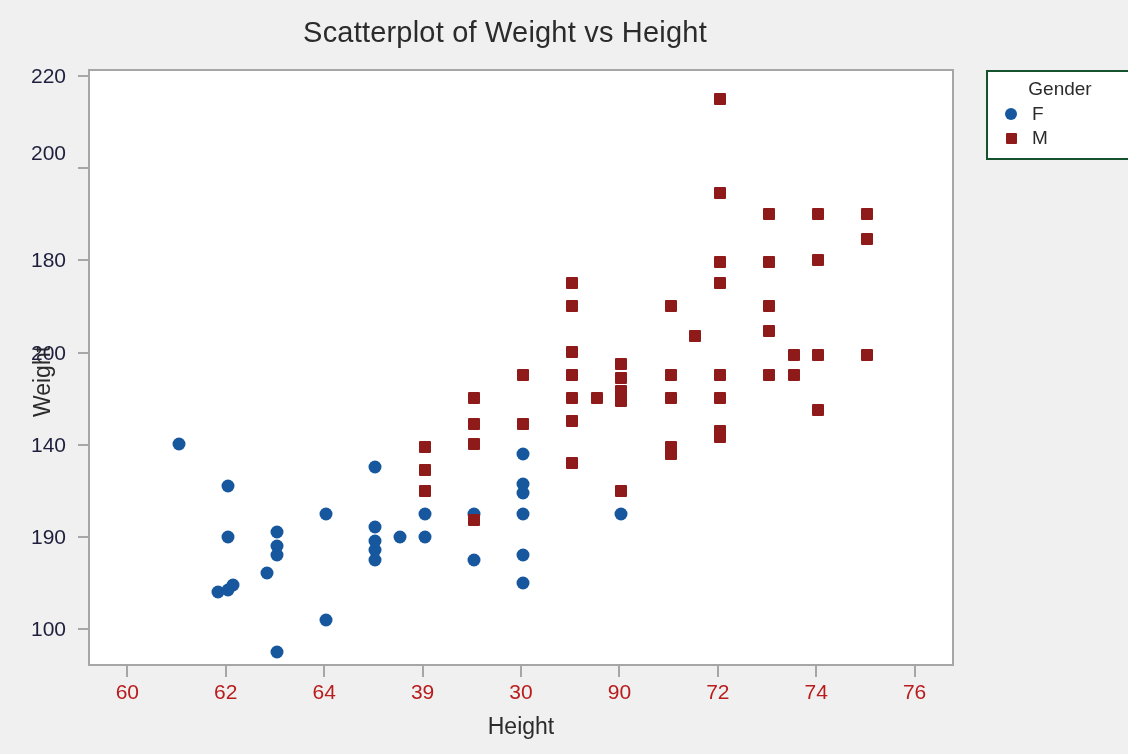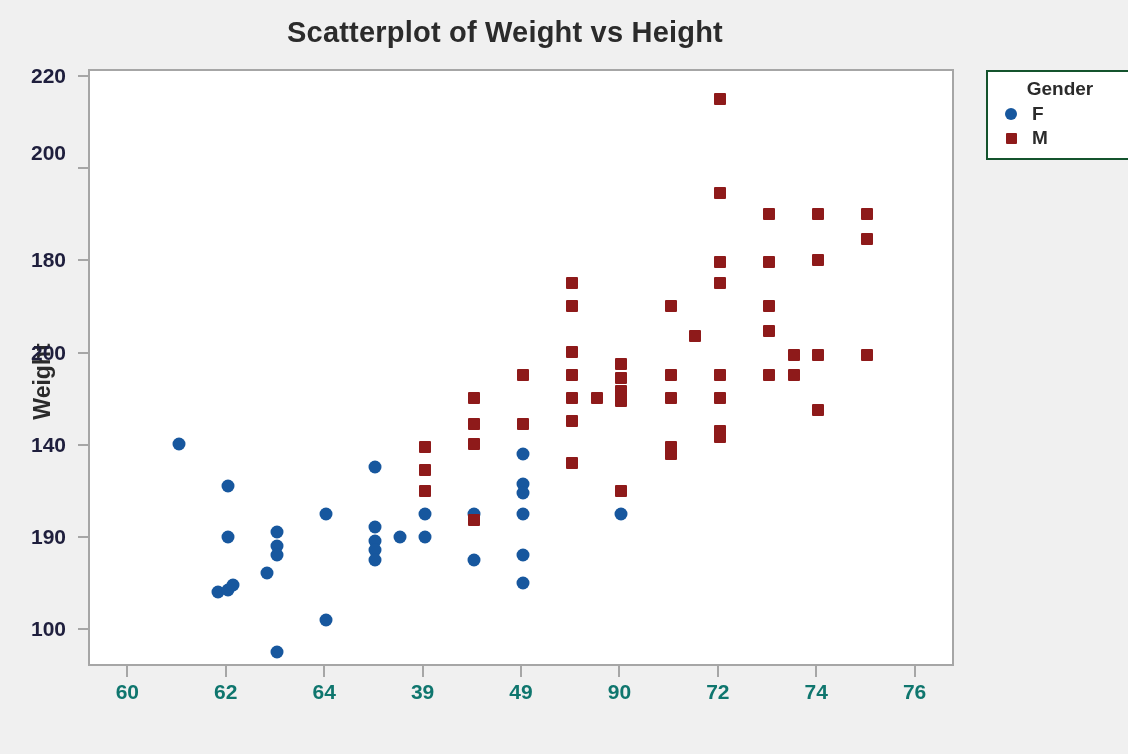--- a/index.html
+++ b/index.html
@@ -11,21 +11,20 @@
     width: 1128px;
     height: 754px;
     font-family: "Liberation Sans", sans-serif;
     overflow: hidden;
     position: relative;
   }
   #root {
     position: absolute;
     inset: 0;
     background: #f0f0f0;
-    font-weight: bold;
   }
   
   #chart-title {
     position: absolute;
     left: 0;
     top: 16px;
     width: 1010px;
     text-align: center;
     font-size: 29px;
     color: #2b2b2b;
@@ -85,21 +84,21 @@
     position: absolute;
     top: 666px;
     width: 2px;
     height: 11px;
     background: #a6a6a6;
   }
   .xlab {
     position: absolute;
     top: 680px;
     font-size: 21px;
-    color: #0f766e;
+    color: #b91c1c;
     white-space: nowrap;
     transform: translateX(-50%);
   }
   #y-axis-title {
     position: absolute;
     left: -18px;
     top: 368px;
     font-size: 23px;
     color: #2b2b2b;
     transform: rotate(-90deg);
@@ -164,20 +163,21 @@
 </style>
 </head>
 <body>
 
 <div id="root">
 
   <div id="chart-title">Scatterplot of Weight vs Height</div>
 
   <div id="y-axis-title">Weight</div>
 
+  <div id="x-axis-title">Height</div>
 
   <div id="y-ticks">
       <div class="tick-y" style="top: 628.12px;"></div>
       <div class="ylab" style="top: 629.12px;">100</div>
       <div class="tick-y" style="top: 535.919px;"></div>
       <div class="ylab" style="top: 536.919px;">190</div>
       <div class="tick-y" style="top: 443.718px;"></div>
       <div class="ylab" style="top: 444.718px;">140</div>
       <div class="tick-y" style="top: 351.517px;"></div>
       <div class="ylab" style="top: 352.517px;">200</div>
@@ -191,21 +191,21 @@
   <div id="x-ticks">
       <div class="tick-x" style="left: 126.364px;"></div>
       <div class="xlab" style="left: 127.364px;">60</div>
       <div class="tick-x" style="left: 224.773px;"></div>
       <div class="xlab" style="left: 225.773px;">62</div>
       <div class="tick-x" style="left: 323.182px;"></div>
       <div class="xlab" style="left: 324.182px;">64</div>
       <div class="tick-x" style="left: 421.591px;"></div>
       <div class="xlab" style="left: 422.591px;">39</div>
       <div class="tick-x" style="left: 520px;"></div>
-      <div class="xlab" style="left: 521px;">49</div>
+      <div class="xlab" style="left: 521px;">30</div>
       <div class="tick-x" style="left: 618.409px;"></div>
       <div class="xlab" style="left: 619.409px;">90</div>
       <div class="tick-x" style="left: 716.818px;"></div>
       <div class="xlab" style="left: 717.818px;">72</div>
       <div class="tick-x" style="left: 815.227px;"></div>
       <div class="xlab" style="left: 816.227px;">74</div>
       <div class="tick-x" style="left: 913.636px;"></div>
       <div class="xlab" style="left: 914.636px;">76</div>
     </div>
 

